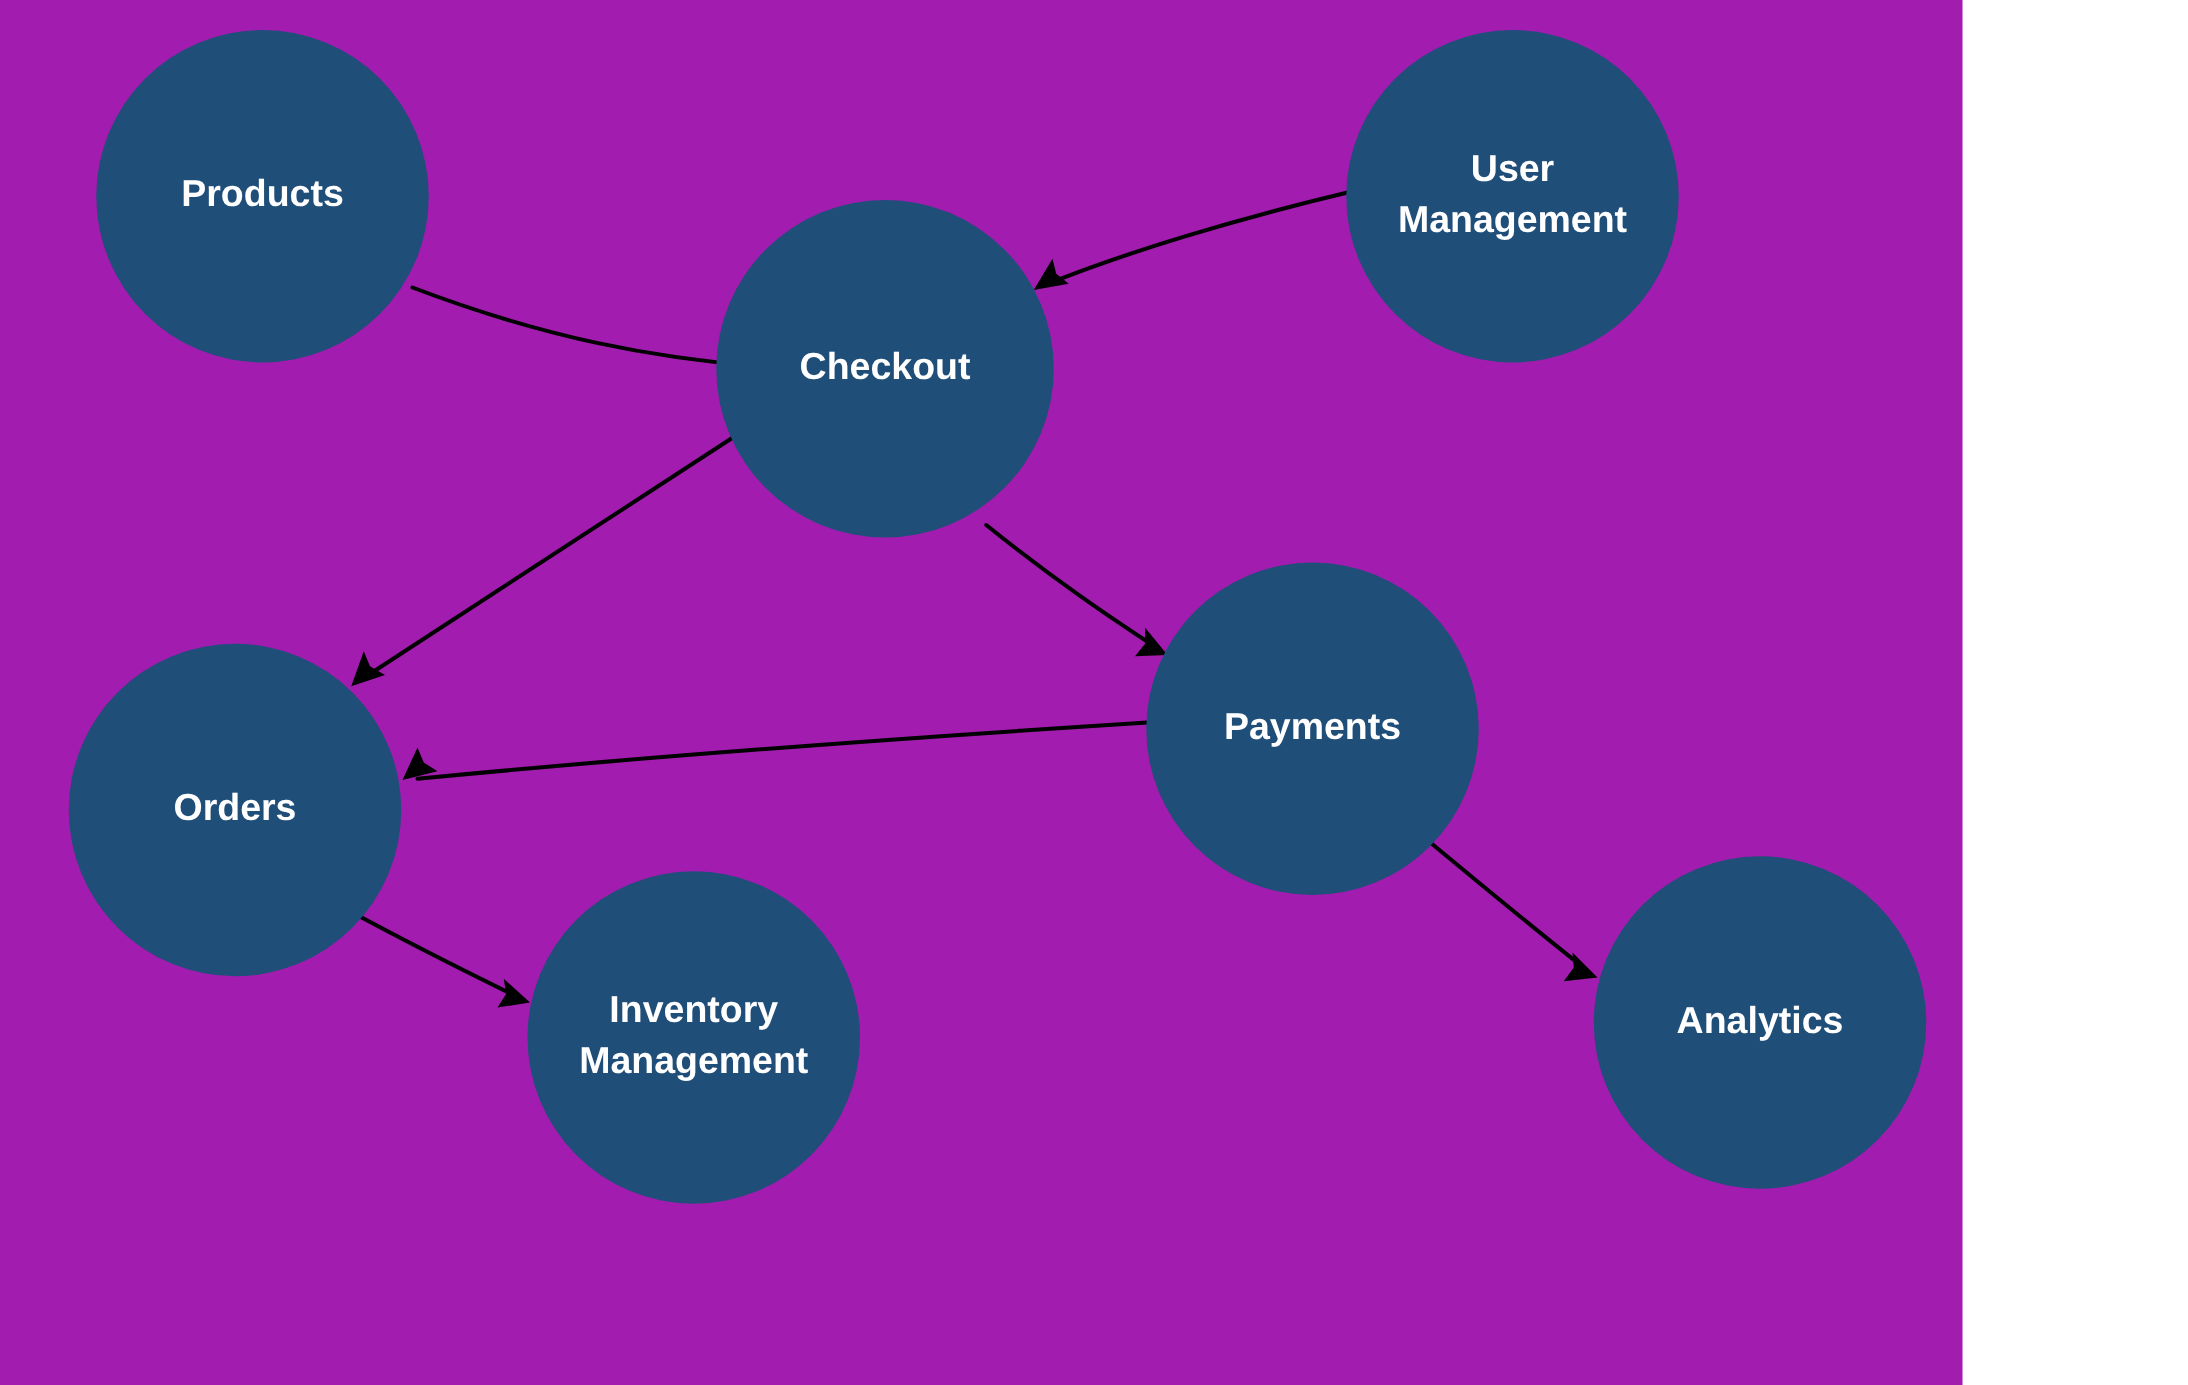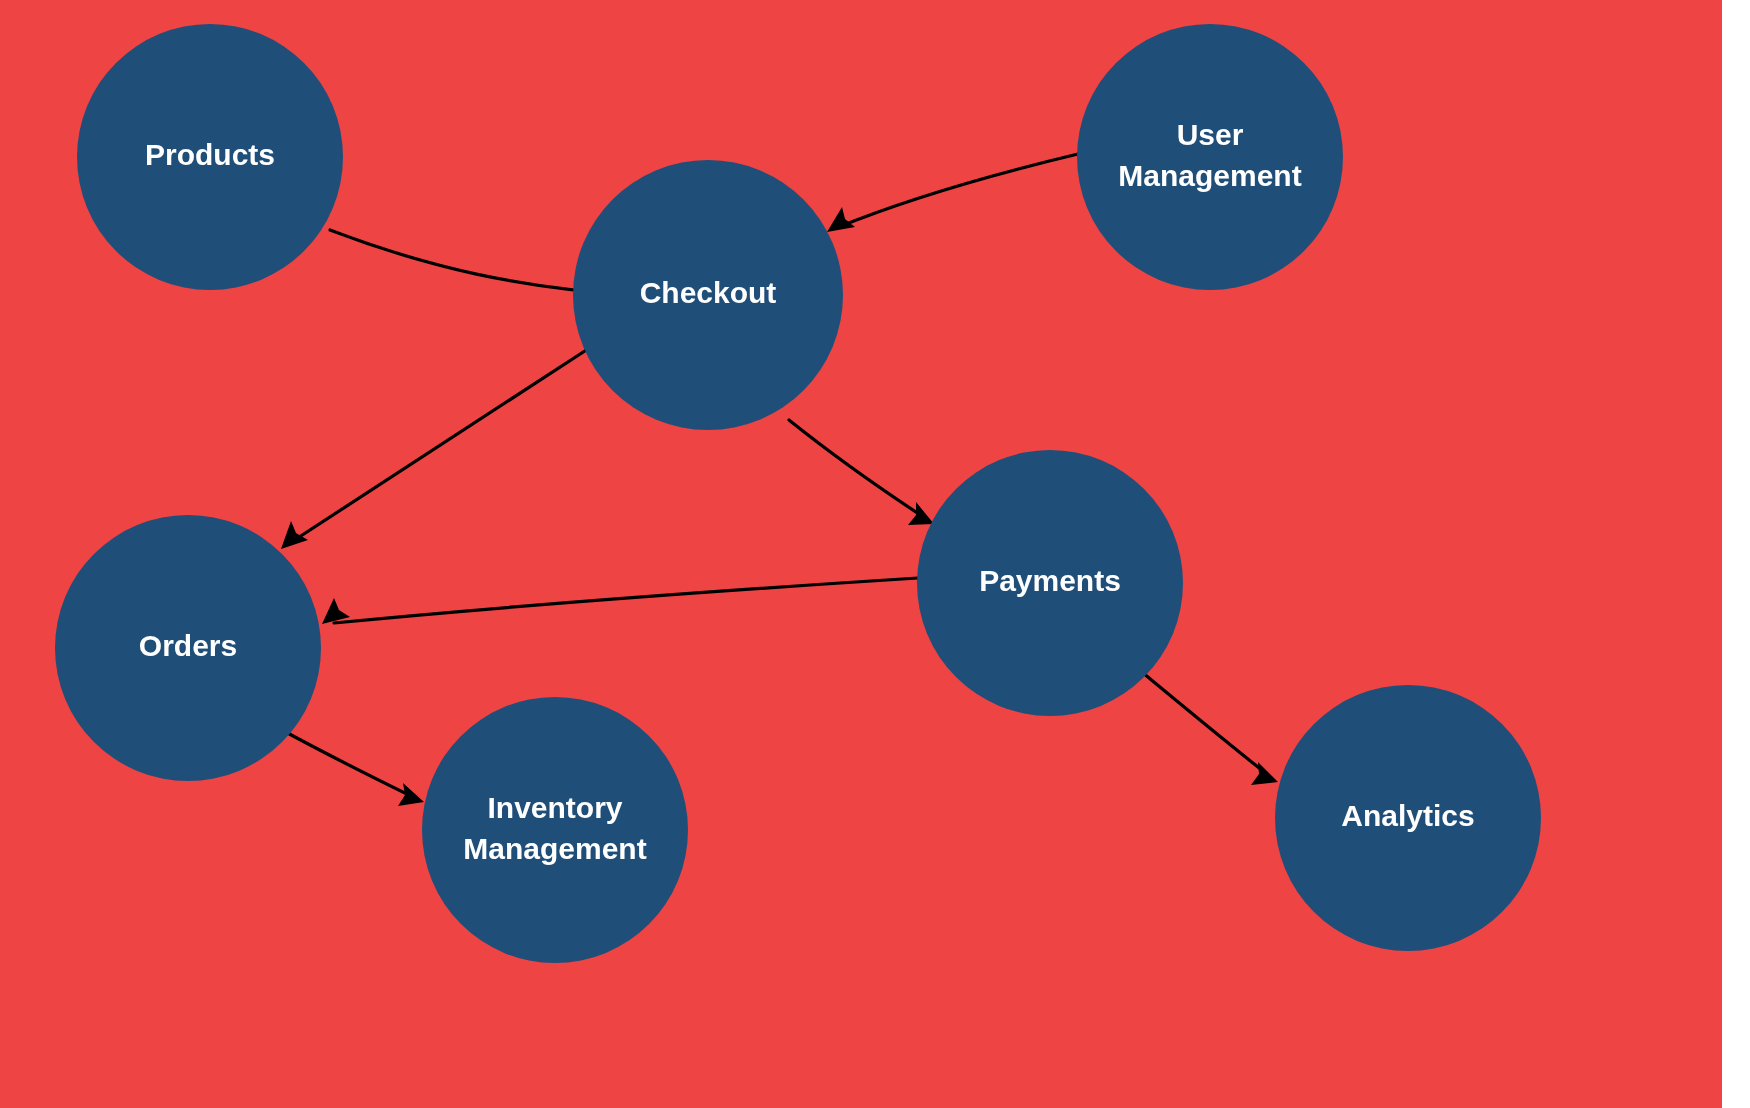--- a/index.html
+++ b/index.html
@@ -6,23 +6,23 @@
   html, body {
     margin: 0;
     padding: 0;
     background: #ffffff;
   }
   body {
     font-family: "Liberation Sans", sans-serif;
   }
   #canvas-wrap {
     position: relative;
-    width: 1722px;
+    width: 1570px;
     height: 1108px;
-    background: #ef4444;
+    background: #a21caf;
     overflow: hidden;
   }
   svg#graph {
     position: absolute;
     top: 0;
     left: 0;
     width: 1750px;
     height: 1108px;
     display: block;
   }

